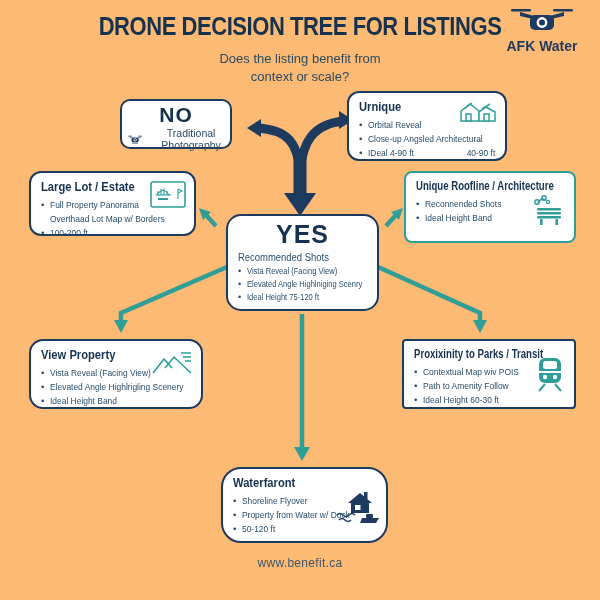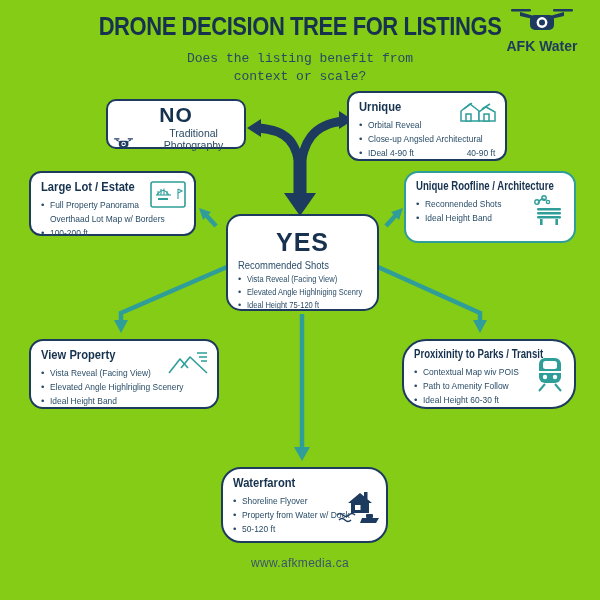--- a/index.html
+++ b/index.html
@@ -1,30 +1,30 @@
 <!DOCTYPE html>
 <html><head>
 <meta charset="utf-8">
 <style>
   html,body{margin:0;padding:0;background:#e8e8e8;}
   .canvas{
     position:relative;width:600px;height:600px;margin:0 auto;
-    background:#84cc16;overflow:hidden;
+    background:#fdba74;overflow:hidden;
     font-family:"Liberation Sans",sans-serif;color:#16324f;
   }
   
   .title{
     position:absolute;top:12px;left:0;width:100%;text-align:center;
     font-size:25px;font-weight:bold;letter-spacing:-.5px;
     transform:scaleX(.88);transform-origin:50% 50%;white-space:nowrap;
     color:#16324f;
   }
   .subtitle{
     position:absolute;top:50px;left:0;width:100%;text-align:center;
-    font-size:13px;line-height:1.35;color:#2a4a63;font-family:Liberation Mono, monospace;
+    font-size:13px;line-height:1.35;color:#2a4a63;
   }
   .logo{
     position:absolute;top:6px;right:10px;width:96px;text-align:center;
   }
   .logo .logo-label{font-size:14px;font-weight:bold;color:#1d3a5f;margin-top:-2px;}
   
   .arrows{position:absolute;inset:0;z-index:1;}
   
   .box{
     position:absolute;background:#ffffff;border:2.5px solid #1d3a5f;
@@ -45,24 +45,24 @@
   ul.bullets li.cont .dot{visibility:hidden;}
   ul.bullets li .txt{
     display:inline-block;transform:scaleX(.86);transform-origin:0 50%;
   }
   .row-split{display:flex;justify-content:space-between;align-items:center;}
   .right-note{font-size:9.8px;color:#2a4d68;transform:scaleX(.86);transform-origin:100% 50%;}
   .corner-icon{position:absolute;}
   
   .no-box{text-align:center;padding:3px 6px;}
   .no-box .big{font-size:21px;font-weight:bold;letter-spacing:1px;color:#16324f;line-height:1.05;}
-  .no-caption{display:flex;align-items:flex-end;justify-content:center;gap:16px;
+  .no-caption{display:flex;align-items:center;justify-content:center;gap:16px;
     font-size:10.5px;color:#2a4a63;margin-top:1px;}
   
-  .yes-box{text-align:left;padding:12px 10px;}
+  .yes-box{text-align:left;padding:4px 10px;}
   .yes-box .big{font-size:25px;font-weight:bold;letter-spacing:1px;color:#16324f;
     text-align:center;line-height:1.1;margin-top:1px;}
   .yes-sub{font-size:10.5px;color:#2a4d68;margin-top:2px;transform:scaleX(.9);transform-origin:0 50%;white-space:nowrap;}
   .yes-box ul.bullets li{font-size:9.2px;}
   .yes-box ul.bullets li .txt{transform:scaleX(.82);}
   
   .footer{
     position:absolute;top:556px;left:0;width:100%;text-align:center;
     font-size:12px;color:#3c556b;letter-spacing:.3px;
   }
@@ -116,21 +116,21 @@
     </g>
     <g fill="#2f9e99" stroke="none">
       <polygon points="199,208 211,212 203,220"></polygon>
       <polygon points="403,208 391,212 399,220"></polygon>
       <polygon points="114,320 128,320 121,333"></polygon>
       <polygon points="473,320 487,320 480,333"></polygon>
       <polygon points="294,447 310,447 302,461"></polygon>
     </g>
   </svg>
 
-  <div class="box no-box" style="left:106px;top:99px;width:140px;height:50px;border-radius:10px;">
+  <div class="box no-box" style="left:120px;top:99px;width:112px;height:50px;border-radius:10px;">
     <div class="big">NO</div>
     <div class="no-caption">
       <svg width="24" height="15" viewBox="0 0 24 15">
         <g fill="#1d3a5f">
           <rect x="0" y="1" width="7" height="1.4" rx=".7"></rect>
           <rect x="17" y="1" width="7" height="1.4" rx=".7"></rect>
           <path d="M3 2 L3 4 L8 6 Z"></path>
             <path d="M21 2 L21 4 L16 6 Z"></path>
           <rect x="6" y="4" width="12" height="8" rx="2.5"></rect>
           <rect x="7" y="13" width="10" height="1.4" rx=".7"></rect>
@@ -194,21 +194,21 @@
           <span class="dot">•</span>
           <span class="txt">Overthaad Lot Map w/ Borders</span>
         </li>
       <li>
           <span class="dot">•</span>
           <span class="txt">100-200 ft</span>
         </li>
     </ul>
   </div>
 
-  <div class="box teal-border" style="left:404px;top:171px;width:172px;height:72px;border-radius:14px;">
+  <div class="box teal-border" style="left:404px;top:171px;width:172px;height:72px;border-radius:8px;">
     <div class="box-title small">Unique Roofline / Architecture</div>
     <svg class="corner-icon" style="right:8px;top:20px;" width="34" height="34" viewBox="0 0 34 34">
       <g stroke="#2f9e99" stroke-width="1.4" fill="none">
         <path d="M6 10 Q9 4 14 7"></path>
         <circle cx="5" cy="9" r="2.2"></circle>
         <circle cx="12" cy="5" r="2.2"></circle>
         <circle cx="16" cy="9" r="1.6"></circle>
       </g>
       <g fill="#2f9e99">
         <rect x="5" y="15" width="24" height="2.6" rx="1.3"></rect>
@@ -242,21 +242,21 @@
           <span class="dot">•</span>
           <span class="txt">Elevated Angle Highlniging Scenry</span>
         </li>
       <li>
           <span class="dot">•</span>
           <span class="txt">Ideal Height 75-120 ft</span>
         </li>
     </ul>
   </div>
 
-  <div class="box" style="left:29px;top:339px;width:190px;height:70px;border-radius:14px;">
+  <div class="box" style="left:29px;top:339px;width:174px;height:70px;border-radius:14px;">
     <div class="box-title">View Property</div>
     <svg class="corner-icon" style="right:8px;top:8px;" width="42" height="26" viewBox="0 0 42 26">
       <g stroke="#2f9e99" stroke-width="1.6" fill="none" stroke-linejoin="round">
         <path d="M2 24 L13 10 L21 19"></path>
         <path d="M14 19 L23 8 L40 24"></path>
         <path d="M30 4 H40 M32 8 H40 M34 12 H40" stroke-width="1.3"></path>
       </g>
     </svg>
     <ul class="bullets" style="margin-top:4px;">
       <li>
@@ -267,21 +267,21 @@
           <span class="dot">•</span>
           <span class="txt">Elevated Angle Highlrigling Scenery</span>
         </li>
       <li>
           <span class="dot">•</span>
           <span class="txt">Ideal Height Band</span>
         </li>
     </ul>
   </div>
 
-  <div class="box" style="left:402px;top:339px;width:174px;height:70px;border-radius:24px;">
+  <div class="box" style="left:402px;top:339px;width:174px;height:70px;border-radius:4px;">
     <div class="box-title small">Proxixinity to Parks / Transit</div>
     <svg class="corner-icon" style="right:10px;top:16px;" width="28" height="36" viewBox="0 0 28 36">
       <rect x="3" y="1" width="22" height="25" rx="6" fill="#2f9e99"></rect>
       <rect x="7" y="4" width="14" height="8" rx="2.5" fill="#ffffff"></rect>
       <rect x="3" y="14" width="22" height="2" fill="#ffffff"></rect>
       <circle cx="9" cy="20" r="2.2" fill="#ffffff"></circle>
       <circle cx="19" cy="20" r="2.2" fill="#ffffff"></circle>
       <g stroke="#2f9e99" stroke-width="2" fill="none">
         <path d="M9 27 L3 34 M19 27 L25 34"></path>
       </g>
@@ -326,15 +326,15 @@
           <span class="dot">•</span>
           <span class="txt">Property from Water w/ Dock</span>
         </li>
       <li>
           <span class="dot">•</span>
           <span class="txt">50-120 ft</span>
         </li>
     </ul>
   </div>
 
-  <div class="footer">www.afkmedia.ca</div>
+  <div class="footer">www.benefit.ca</div>
 
 </div>
 
 </body></html>

